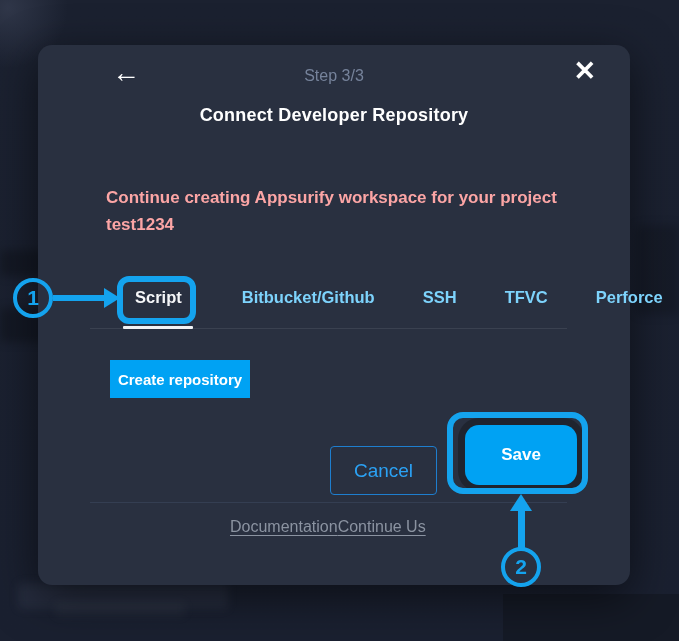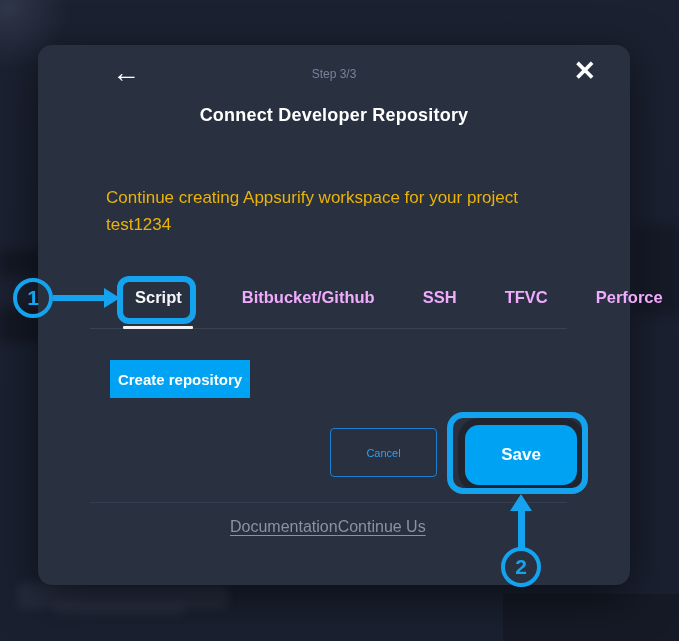--- a/index.html
+++ b/index.html
@@ -34,44 +34,44 @@
     border-radius: 14px;
     box-shadow: 0 12px 45px rgba(0,0,0,0.55);
   }
   .back-btn {
     position: absolute; left: 74px; top: 14px;
     color: #ffffff; font-size: 28px; font-weight: 700; line-height: 1;
     cursor: pointer;
   }
   .step-label {
     position: absolute; left: 0; right: 0; top: 22px;
-    text-align: center; color: #76839b; font-size: 12px; font-weight: 400;
+    text-align: center; color: #76839b; font-size: 16px; font-weight: 400;
   }
   .close-btn {
     position: absolute; right: 34px; top: 13px;
     color: #ffffff; font-size: 27px; font-weight: 700; line-height: 1;
     cursor: pointer;
   }
   .modal-title {
     position: absolute; left: 0; right: 0; top: 60px;
     text-align: center; color: #ffffff; font-size: 18px; font-weight: 700;
     letter-spacing: 0.2px;
   }
   .modal-desc {
     position: absolute; left: 68px; top: 140px; width: 472px;
-    color: #eab308; font-size: 17px; font-weight: 400; line-height: 1.58;
+    color: #fca5a5; font-size: 17px; font-weight: 700; line-height: 1.58;
   }
 
   
   .tabs {
     position: absolute; left: 85px; top: 243px;
     display: flex; align-items: flex-end; gap: 20px;
   }
   .tab {
-    color: #f0abfc; font-size: 16.5px; font-weight: 700; cursor: pointer;
+    color: #7dd3fc; font-size: 16.5px; font-weight: 700; cursor: pointer;
     white-space: nowrap;
     padding-left: 28px;
   }
   .tab.active { color: #f5f6f8; padding: 0 12px; }
   .tab-divider {
     position: absolute; left: 52px; top: 283px; width: 477px; height: 1px;
     background: #3a4150;
   }
   .tab-underline {
     position: absolute; left: 85px; top: 281px; width: 70px; height: 3px;
@@ -79,23 +79,23 @@
   }
 
   
   .btn-create {
     position: absolute; left: 72px; top: 315px; width: 140px; height: 38px;
     background: #00a2f3; border: none; border-radius: 0;
     color: #ffffff; font-size: 15px; font-weight: 700;
     font-family: "Liberation Sans", sans-serif; cursor: pointer;
   }
   .btn-cancel {
-    position: absolute; left: 292px; top: 383px; width: 107px; height: 49px;
+    position: absolute; left: 292px; top: 401px; width: 107px; height: 49px;
     background: transparent; border: 1px solid #1e7ecf; border-radius: 4px;
-    color: #2ba2f5; font-size: 11px; font-weight: 400;
+    color: #2ba2f5; font-size: 19px; font-weight: 400;
     font-family: "Liberation Sans", sans-serif; cursor: pointer;
   }
   .btn-save {
     position: absolute; left: 427px; top: 380px; width: 112px; height: 60px;
     background: #00a2f3; border: none; border-radius: 14px;
     color: #ffffff; font-size: 17px; font-weight: 700;
     font-family: "Liberation Sans", sans-serif; cursor: pointer;
     box-shadow: 0 0 0 7px #1f242f;
   }
 

